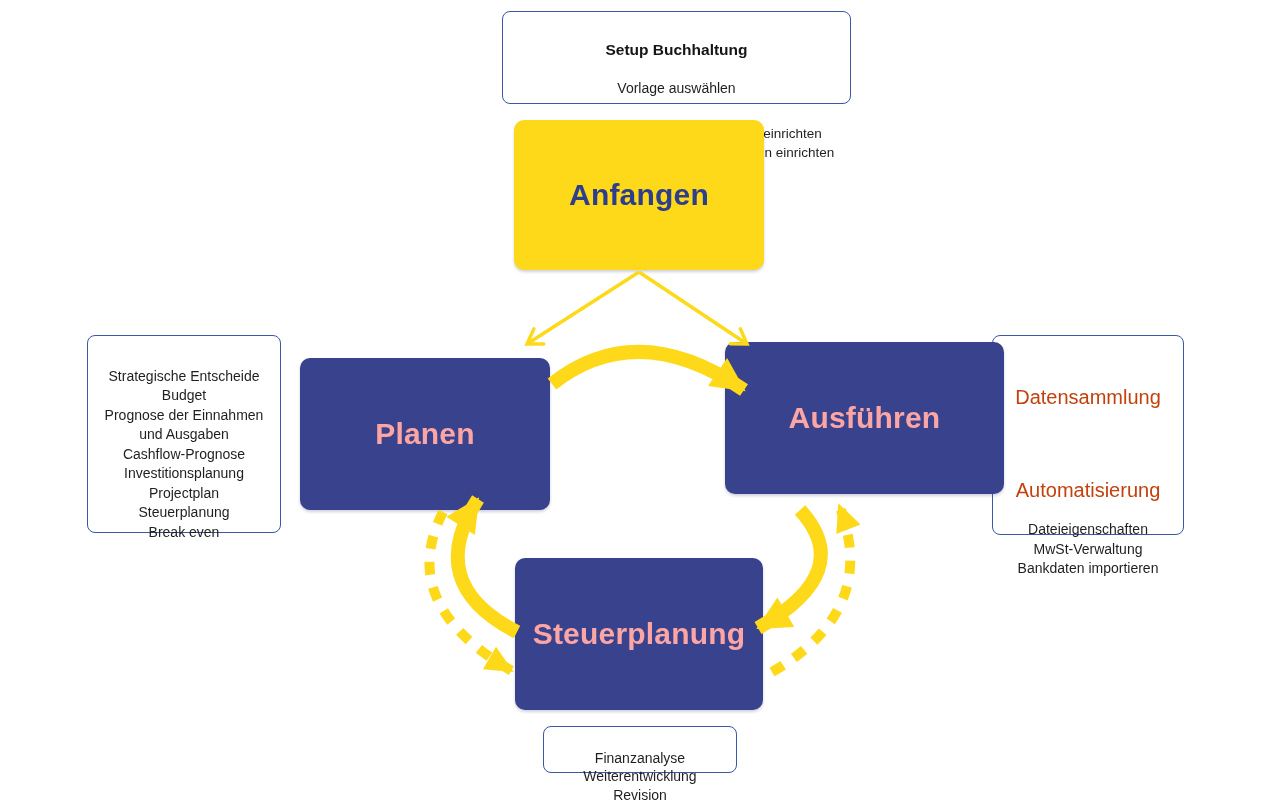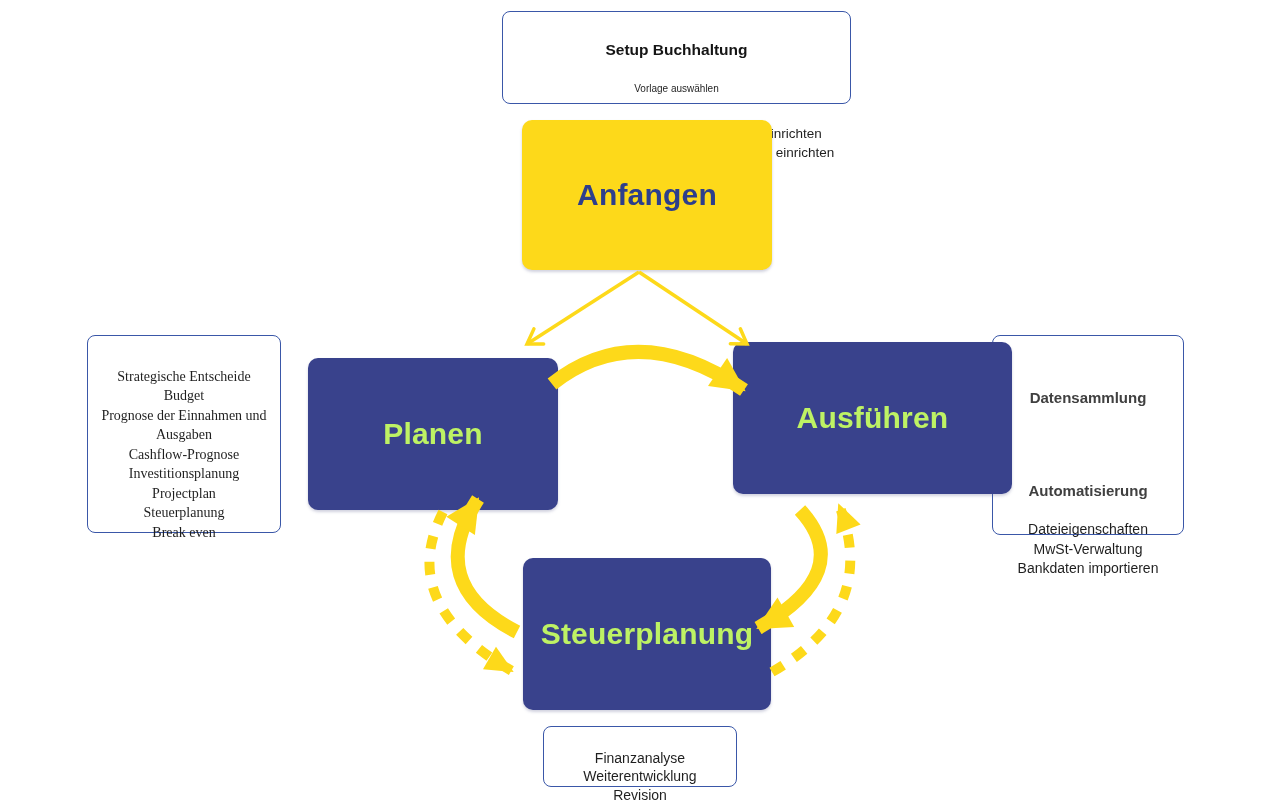--- a/index.html
+++ b/index.html
@@ -4,41 +4,41 @@
 <style>
   html,body{margin:0;padding:0;background:#ffffff;}
   body{font-family:"Liberation Sans","DejaVu Sans",sans-serif;}
   .canvas{position:relative;width:1280px;height:800px;background:#ffffff;overflow:hidden;}
 
   
   .arrows{position:absolute;left:0;top:0;width:1280px;height:800px;z-index:3;pointer-events:none;}
 
   
   .node{position:absolute;z-index:2;border-radius:10px;display:flex;align-items:center;justify-content:center;
-        font-weight:700;font-size:30px;letter-spacing:.2px;box-shadow:0 2px 3px rgba(90,95,140,.28);margin-left:8px;}
+        font-weight:700;font-size:30px;letter-spacing:.2px;box-shadow:0 2px 3px rgba(90,95,140,.28);}
   .node-yellow{background:#FDD91A;color:#2D3E8C;}
-  .node-blue{background:#39428C;color:#bef264;text-align:right;}
+  .node-blue{background:#39428C;color:#fca5a5;text-align:right;}
   .node-anfangen{left:514px;top:120px;width:250px;height:150px;}
   .node-planen{left:300px;top:358px;width:250px;height:152px;}
   .node-ausfuehren{left:725px;top:342px;width:279px;height:152px;}
   .node-kontrollieren{left:515px;top:558px;width:248px;height:152px;}
 
   
   .note{position:absolute;z-index:1;background:#ffffff;border:1.5px solid #3A57A8;border-radius:8px;
         color:#1F1F1F;text-align:center;font-size:14px;line-height:19.5px;white-space:pre-line;box-sizing:border-box;}
   .note-setup{left:462px;top:11px;width:349px;height:93px;padding:7px 6px 0;margin-left:40px;}
   .note-title{font-weight:700;font-size:15.5px;line-height:21px;color:#151515;}
-  .note-sub{font-size:10px;line-height:19px;}
+  .note-sub{font-size:14px;line-height:19px;}
   .note-cols{display:grid;grid-template-columns:44% 56%;margin-top:6px;font-size:13.5px;line-height:19px;}
   .note-col{white-space:pre-line;}
-  .note-planen{left:87px;top:335px;width:194px;height:198px;padding:11px 13px 0;font-family:Liberation Serif, serif;}
+  .note-planen{left:87px;top:335px;width:194px;height:198px;padding:11px 13px 0;}
   .note-ausfuehren{left:992px;top:335px;width:192px;height:200px;padding:12px 8px 0;}
-  .note-section-title{font-weight:700;font-size:15px;line-height:21px;color:#404040;}
+  .note-section-title{font-weight:400;font-size:20px;line-height:21px;color:#c2410c;}
   .note-section + .note-section{margin-top:13px;}
-  .note-kontrollieren{left:543px;top:726px;width:194px;height:61px;padding:3px 4px 0;font-size:14px;line-height:18.5px;}
+  .note-kontrollieren{left:543px;top:726px;width:194px;height:47px;padding:3px 4px 0;font-size:14px;line-height:18.5px;}
 </style>
 </head>
 <body>
 
 <div class="canvas">
 
   <svg class="arrows" width="1280" height="800" viewBox="0 0 1280 800" xmlns="http://www.w3.org/2000/svg">
     <defs>
       <marker id="mOpen" markerUnits="userSpaceOnUse" markerWidth="48" markerHeight="48" refX="0" refY="0" orient="auto" style="overflow:visible">
         <path d="M-14,-9 L0,0 L-14,9" fill="none" stroke="#FDD91A" stroke-width="3.5" stroke-linecap="round"></path>

